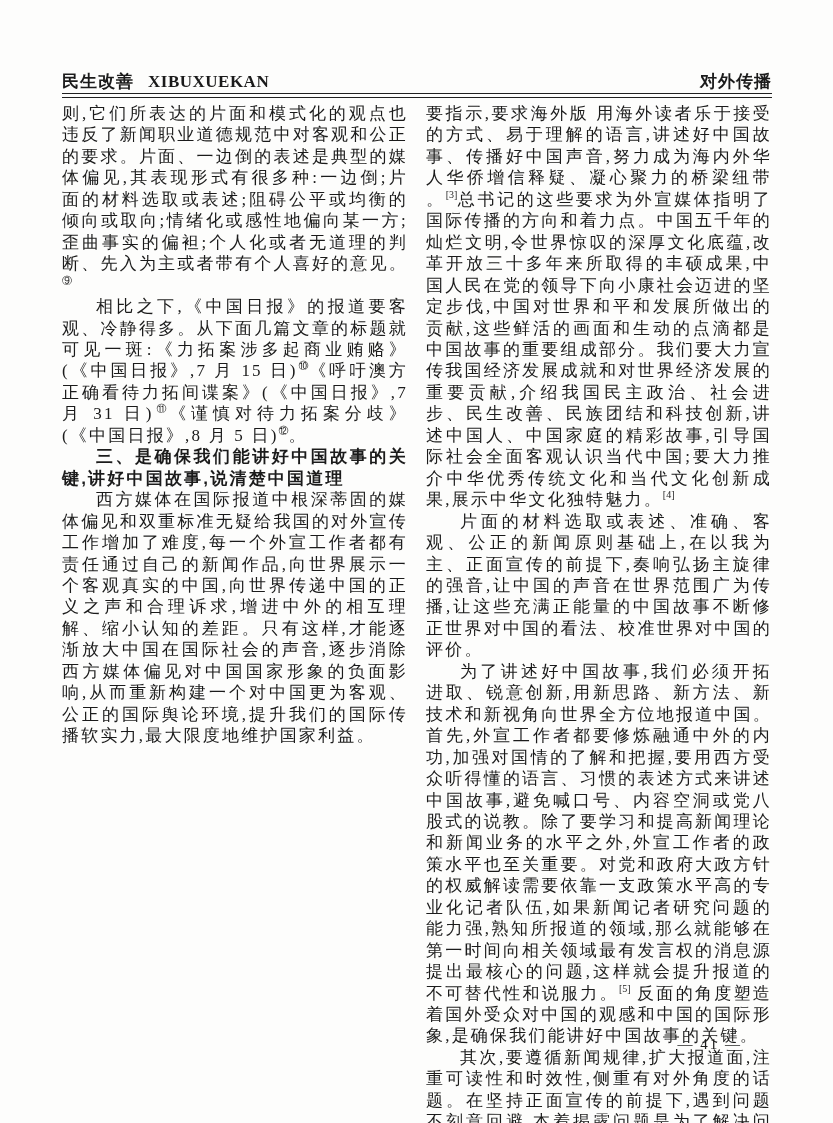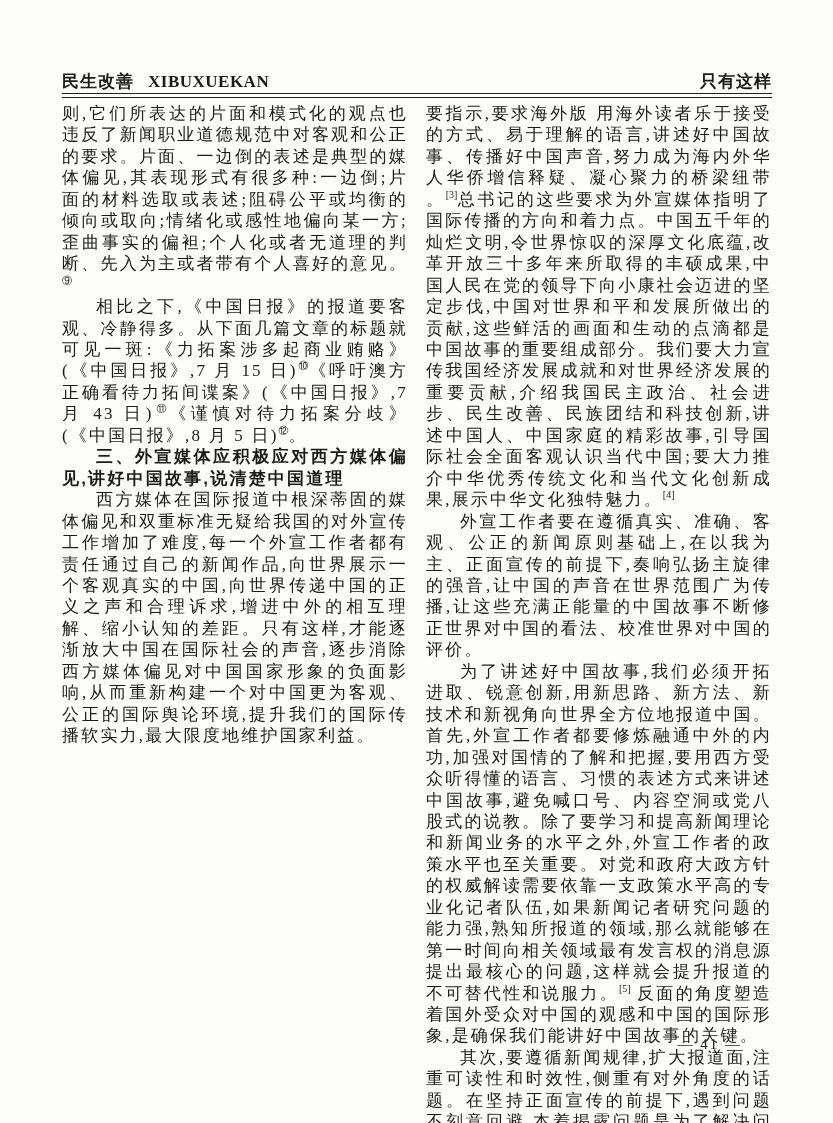--- a/index.html
+++ b/index.html
@@ -47,33 +47,33 @@
     font-size:15px;font-weight:normal;letter-spacing:2px;
   }
 </style>
 </head>
 <body>
 
 <div class="page-header">
   <div>
     <span class="journal-cn">民生改善</span><span class="journal-en">XIBUXUEKAN</span>
   </div>
-  <div class="section-label">只有这样</div>
+  <div class="section-label">对外传播</div>
 </div>
 
 <div class="header-rule"></div>
 
 <div class="columns">
   <div class="column">
       <p class="noindent"><span>则,它们所表达的片面和模式化的观点也违反了新闻职业道德规范中对客观和公正的要求。片面、一边倒的表述是典型的媒体偏见,其表现形式有很多种:一边倒;片面的材料选取或表述;阻碍公平或均衡的倾向或取向;情绪化或感性地偏向某一方;歪曲事实的偏袒;个人化或者无道理的判断、先入为主或者带有个人喜好的意见。</span><sup>⑨</sup></p>
-      <p><span>相比之下,《中国日报》的报道要客观、冷静得多。从下面几篇文章的标题就可见一斑:《力拓案涉多起商业贿赂》(《中国日报》,7 月 15 日)</span><sup>⑩</sup><span>《呼吁澳方正确看待力拓间谍案》(《中国日报》,7 月 43 日)</span><sup>⑪</sup><span>《谨慎对待力拓案分歧》(《中国日报》,8 月 5 日)</span><sup>⑫</sup><span>。</span></p>
-      <p class="heading"><span>三、外宣媒体应积极应对西方媒体偏见,讲好中国故事,说清楚中国道理</span></p>
+      <p><span>相比之下,《中国日报》的报道要客观、冷静得多。从下面几篇文章的标题就可见一斑:《力拓案涉多起商业贿赂》(《中国日报》,7 月 15 日)</span><sup>⑩</sup><span>《呼吁澳方正确看待力拓间谍案》(《中国日报》,7 月 31 日)</span><sup>⑪</sup><span>《谨慎对待力拓案分歧》(《中国日报》,8 月 5 日)</span><sup>⑫</sup><span>。</span></p>
+      <p class="heading"><span>三、是确保我们能讲好中国故事的关键,讲好中国故事,说清楚中国道理</span></p>
       <p><span>西方媒体在国际报道中根深蒂固的媒体偏见和双重标准无疑给我国的对外宣传工作增加了难度,每一个外宣工作者都有责任通过自己的新闻作品,向世界展示一个客观真实的中国,向世界传递中国的正义之声和合理诉求,增进中外的相互理解、缩小认知的差距。只有这样,才能逐渐放大中国在国际社会的声音,逐步消除西方媒体偏见对中国国家形象的负面影响,从而重新构建一个对中国更为客观、公正的国际舆论环境,提升我们的国际传播软实力,最大限度地维护国家利益。</span></p>
     </div>
   <div class="column">
       <p class="noindent"><span>要指示,要求海外版 用海外读者乐于接受的方式、易于理解的语言,讲述好中国故事、传播好中国声音,努力成为海内外华人华侨增信释疑、凝心聚力的桥梁纽带 。</span><sup>[3]</sup><span>总书记的这些要求为外宣媒体指明了国际传播的方向和着力点。中国五千年的灿烂文明,令世界惊叹的深厚文化底蕴,改革开放三十多年来所取得的丰硕成果,中国人民在党的领导下向小康社会迈进的坚定步伐,中国对世界和平和发展所做出的贡献,这些鲜活的画面和生动的点滴都是中国故事的重要组成部分。我们要大力宣传我国经济发展成就和对世界经济发展的重要贡献,介绍我国民主政治、社会进步、民生改善、民族团结和科技创新,讲述中国人、中国家庭的精彩故事,引导国际社会全面客观认识当代中国;要大力推介中华优秀传统文化和当代文化创新成果,展示中华文化独特魅力。</span><sup>[4]</sup></p>
-      <p><span>外宣工作者要在遵循真实、准确、客观、公正的新闻原则基础上,在以我为主、正面宣传的前提下,奏响弘扬主旋律的强音,让中国的声音在世界范围广为传播,让这些充满正能量的中国故事不断修正世界对中国的看法、校准世界对中国的评价。</span></p>
+      <p><span>片面的材料选取或表述、准确、客观、公正的新闻原则基础上,在以我为主、正面宣传的前提下,奏响弘扬主旋律的强音,让中国的声音在世界范围广为传播,让这些充满正能量的中国故事不断修正世界对中国的看法、校准世界对中国的评价。</span></p>
       <p><span>为了讲述好中国故事,我们必须开拓进取、锐意创新,用新思路、新方法、新技术和新视角向世界全方位地报道中国。首先,外宣工作者都要修炼融通中外的内功,加强对国情的了解和把握,要用西方受众听得懂的语言、习惯的表述方式来讲述中国故事,避免喊口号、内容空洞或党八股式的说教。除了要学习和提高新闻理论和新闻业务的水平之外,外宣工作者的政策水平也至关重要。对党和政府大政方针的权威解读需要依靠一支政策水平高的专业化记者队伍,如果新闻记者研究问题的能力强,熟知所报道的领域,那么就能够在第一时间向相关领域最有发言权的消息源提出最核心的问题,这样就会提升报道的不可替代性和说服力。</span><sup>[5]</sup><span> 反面的角度塑造着国外受众对中国的观感和中国的国际形象,是确保我们能讲好中国故事的关键。</span></p>
       <p><span>其次,要遵循新闻规律,扩大报道面,注重可读性和时效性,侧重有对外角度的话题。在坚持正面宣传的前提下,遇到问题不刻意回避,本着揭露问题是为了解决问题的原则,分析问题的成因并给出建设性的建议。中国之大,遇到这样或那样的问题并不奇怪,每当有事之时,外宣媒体更要及时发声,引导外界舆论正确、客观地看待问题。在互联网时代,发生了负面新闻,外宣媒体只能正面疏导,不能避面不报,要力争从正面和建设性角度报道负面新闻。可以客观分析原因、总结教训以及查漏补缺,只有这样才能增强媒体的公信力,让中国声音在世界舆论场上传播得更远、更响亮。</span></p>
     </div>
 </div>
 
 <div class="page-footer">— 41 —</div>
 
 </body></html>

